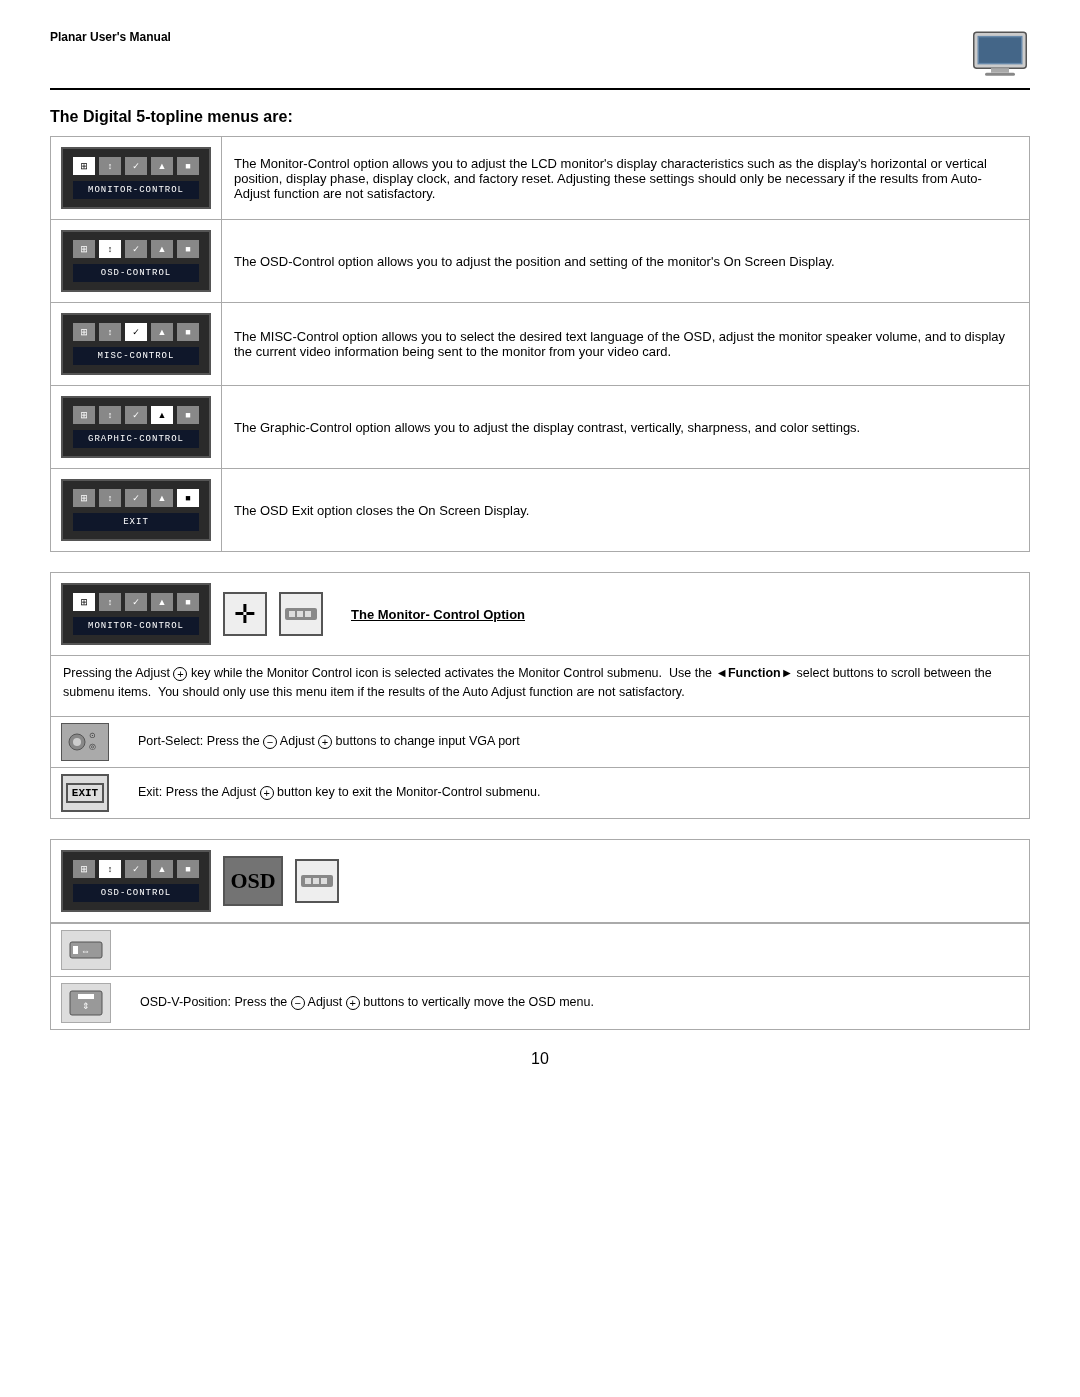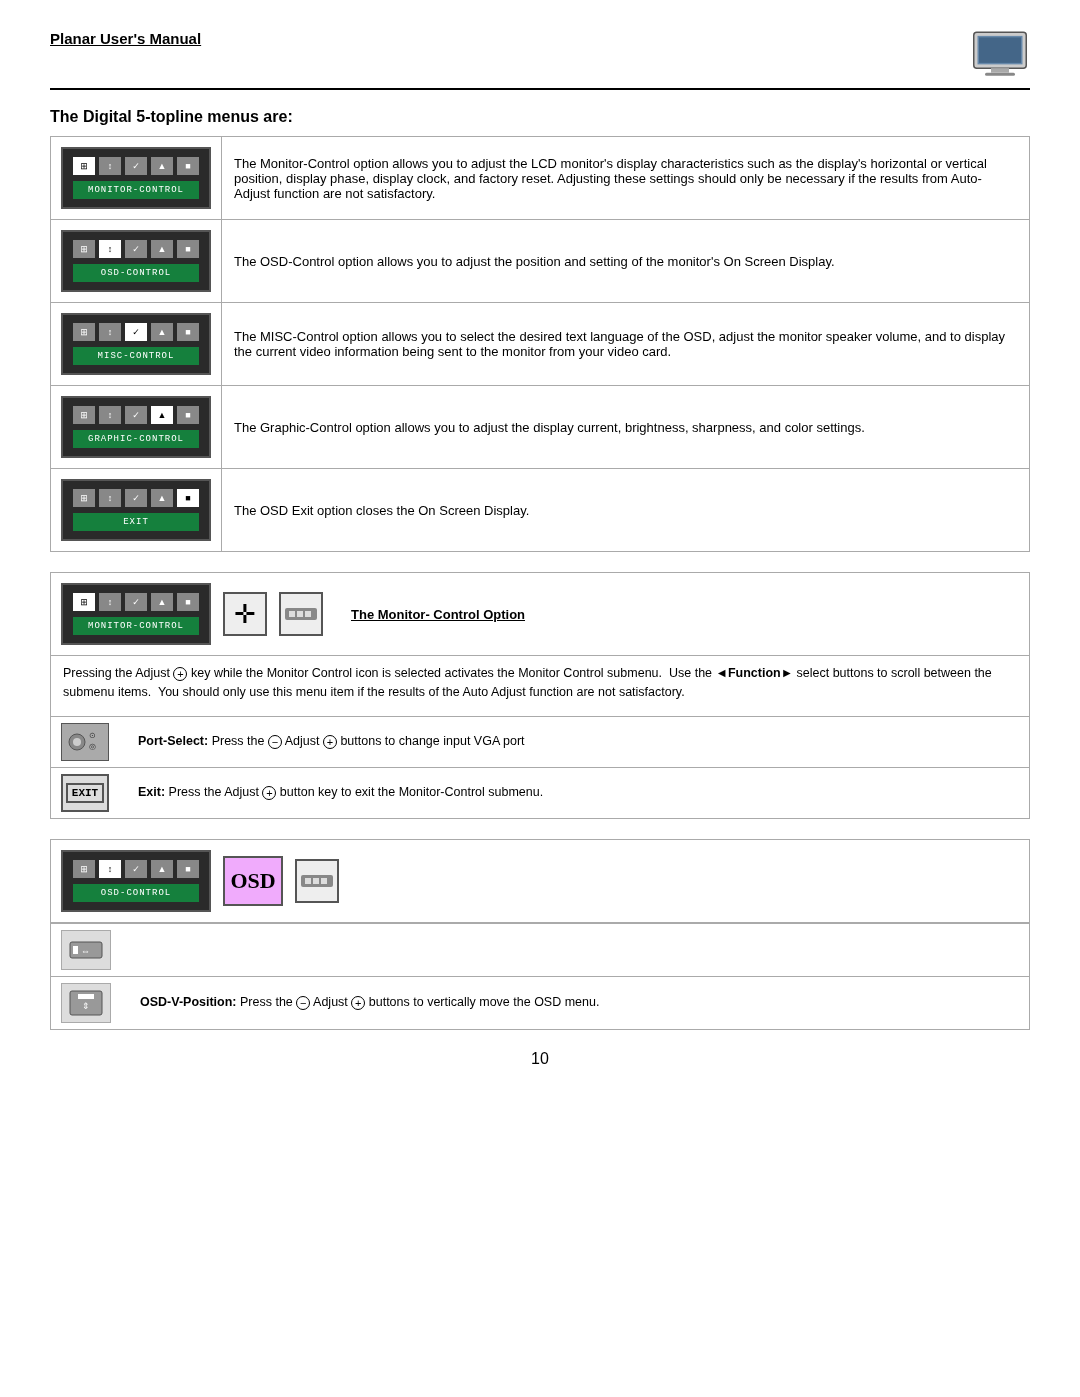--- a/index.html
+++ b/index.html
@@ -14,23 +14,22 @@
     }
     .header {
       display: flex;
       justify-content: space-between;
       align-items: flex-start;
       border-bottom: 2px solid #000;
       padding-bottom: 8px;
       margin-bottom: 18px;
     }
     .header-title {
-      font-size: 15px;
-      font-weight: bold;
-      text-decoration: underline;
+      font-size: 12px;
+      font-weight: bold;
     }
     .monitor-icon {
       width: 60px;
       height: 50px;
     }
     .section-title {
       font-size: 16px;
       font-weight: bold;
       margin-bottom: 10px;
     }
@@ -73,21 +72,21 @@
       justify-content: center;
       font-size: 9px;
       color: #fff;
     }
     .osd-icon-box.active {
       background: #fff;
       color: #000;
     }
     
     .mc-box {
-      background: #15803d;
+      background: #0f172a;
       color: #fff;
       padding: 4px 8px;
       font-size: 9px;
       font-family: 'Courier New', monospace;
       letter-spacing: 1px;
       margin-top: 4px;
       text-align: center;
     }
 
     
@@ -120,21 +119,21 @@
       display: flex;
       align-items: center;
       border-top: 1px solid #aaa;
       padding: 6px 10px;
       gap: 10px;
     }
     .item-text {
       font-size: 12.5px;
       line-height: 1.5;
     }
-    .bold { font-weight: bold; padding-left: 19px; }
+    .bold { font-weight: normal; padding-left: 19px; }
 
     .move-icon {
       width: 44px;
       height: 44px;
       border: 2px solid #555;
       display: flex;
       align-items: center;
       justify-content: center;
       font-size: 26px;
       background: #eee;
@@ -145,21 +144,21 @@
       border: 2px solid #555;
       display: flex;
       align-items: center;
       justify-content: center;
       background: #eee;
     }
 
     .osd-big-box {
       width: 60px;
       height: 50px;
-      background: #f0abfc;
+      background: #737373;
       border: 2px solid #555;
       display: flex;
       align-items: center;
       justify-content: center;
       font-size: 22px;
       font-weight: bold;
       font-family: serif;
     }
 
     .exit-box {
@@ -299,21 +298,21 @@
           <div class="osd-icon-box">⊞</div>
           <div class="osd-icon-box">↕</div>
           <div class="osd-icon-box">✓</div>
           <div class="osd-icon-box active">▲</div>
           <div class="osd-icon-box">■</div>
         </div>
         <div class="mc-box">GRAPHIC-CONTROL</div>
       </div>
     </td>
     <td>
-      <span>The Graphic-Control option allows you to adjust the display current, brightness, sharpness, and color settings.</span>
+      <span>The Graphic-Control option allows you to adjust the display contrast, vertically, sharpness, and color settings.</span>
     </td>
   </tr>
 
   <tr>
     <td class="icon-cell">
       <div class="osd-screen">
         <div class="osd-icons-row">
           <div class="osd-icon-box">⊞</div>
           <div class="osd-icon-box">↕</div>
           <div class="osd-icon-box">✓</div>

